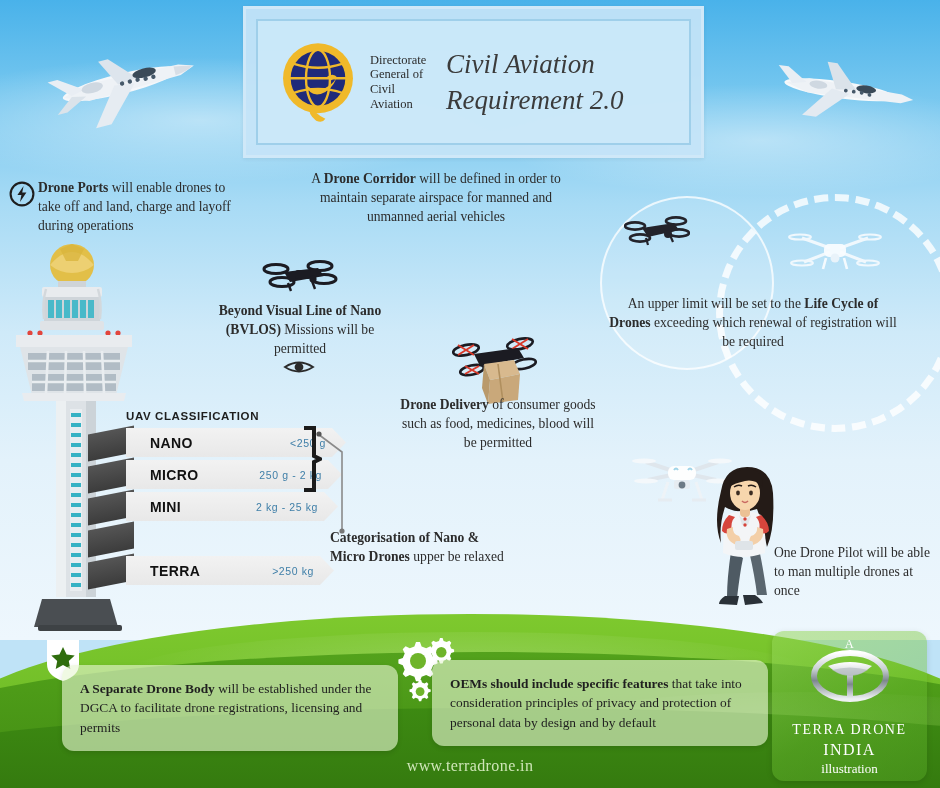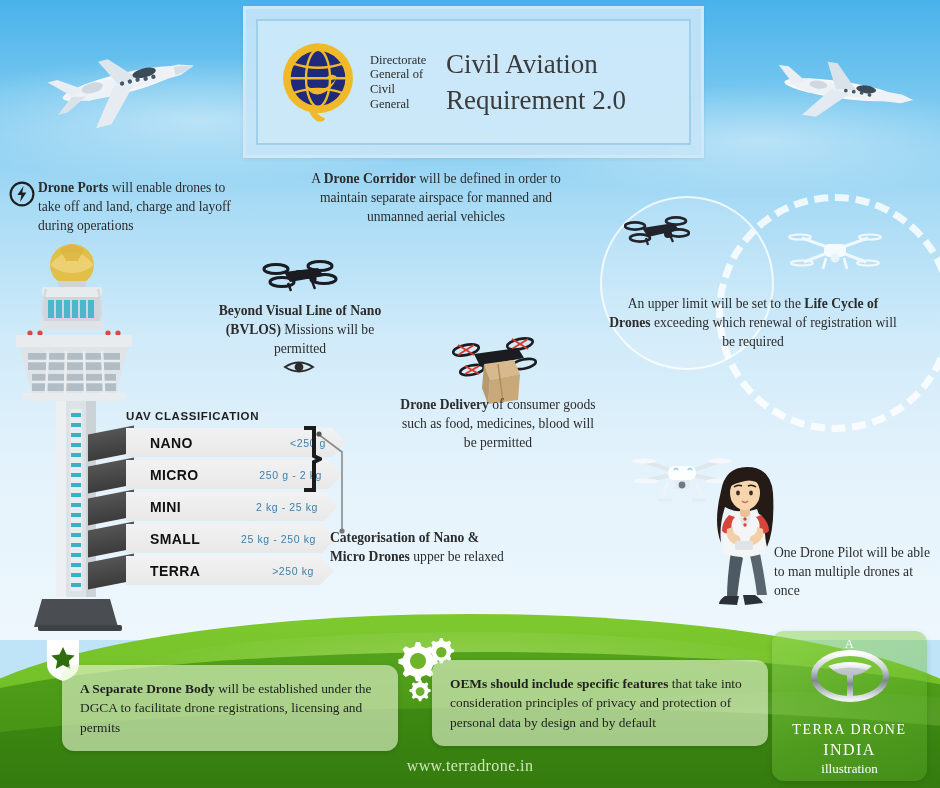--- a/index.html
+++ b/index.html
@@ -30,21 +30,21 @@
   .hillsheen2{position:absolute;left:540px;top:96px;width:520px;height:70px;border-radius:50%;
     background:radial-gradient(ellipse at 50% 40%,rgba(255,255,255,.13),rgba(255,255,255,0) 70%);}
 
   
   .header-outer{position:absolute;left:243px;top:6px;width:455px;height:146px;
     background:rgba(197,228,247,.92);border:3px solid #cfe8f8;box-shadow:0 1px 4px rgba(0,0,0,.07);}
   .header-inner{position:absolute;left:10px;top:10px;right:10px;bottom:10px;
     border:2px solid #9fcfea;background:rgba(205,233,249,.75);display:flex;align-items:center;}
   .dgca-logo{width:92px;height:92px;margin-left:14px;flex:none;}
   .dgca-words{font-family:"Liberation Serif",serif;font-size:12.5px;line-height:1.18;color:#2b2b2b;margin-left:6px;width:60px;flex:none;}
-  .header-title{font-family:"Liberation Serif",serif;font-size:27px;line-height:1.34;color:#3b3b3b;margin-left:16px;}
+  .header-title{font-family:"Liberation Serif",serif;font-size:27px;line-height:1.34;color:#3b3b3b;margin-left:16px;font-style:italic;}
 
   
   .txt{position:absolute;color:#2c2c2c;font-family:"Liberation Serif",serif;font-size:13.6px;line-height:1.38;}
   .txt b{font-weight:bold;}
   .center{text-align:center;}
 
   
   .circ-solid{position:absolute;left:600px;top:196px;width:170px;height:170px;border-radius:50%;
     border:2px solid rgba(255,255,255,.75);background:rgba(255,255,255,.12);}
   .circ-dash{position:absolute;left:716px;top:194px;width:224px;height:224px;border-radius:50%;
@@ -155,21 +155,21 @@
         </g>
         <path d="M36 52 q8 9 18 6 q10 -3 16 -12 q-5 13 -17 17 q-12 3 -17 -11 Z" fill="#f0b92a"></path>
         <path d="M60 44 q7 -4 11 1 q-5 1 -8 4 Z" fill="#f0b92a"></path>
         <path d="M40 74 q8 12 18 16 q-3 5 -10 2 q-9 -6 -8 -18 Z" fill="#f0b92a"></path>
       </svg>
 
       <div class="dgca-words">
         <div>Directorate</div>
         <div>General of</div>
         <div>Civil</div>
-        <div>General</div>
+        <div>Aviation</div>
       </div>
 
       <div class="header-title">
         <div>Civil Aviation</div>
         <div>Requirement 2.0</div>
       </div>
     </div>
   </div>
 
   <svg class="illus" style="left:9px;top:181px;" width="26" height="26" viewBox="0 0 26 26">
@@ -359,24 +359,20 @@
     <div class="uav-row">
       <div class="uav-plank"></div>
       <div class="uav-chip" style="width:168px;">
         <span class="uav-name">MINI</span>
         <span class="uav-val">2 kg - 25 kg</span>
       </div>
     </div>
 
     <div class="uav-row">
       <div class="uav-plank"></div>
-      <div class="uav-chip" style="width:166px;">
-        <span class="uav-name">SMALL</span>
-        <span class="uav-val">25 kg - 250 kg</span>
-      </div>
     </div>
 
     <div class="uav-row">
       <div class="uav-plank"></div>
       <div class="uav-chip" style="width:164px;">
         <span class="uav-name">TERRA</span>
         <span class="uav-val">&gt;250 kg</span>
       </div>
     </div>
   </div>

